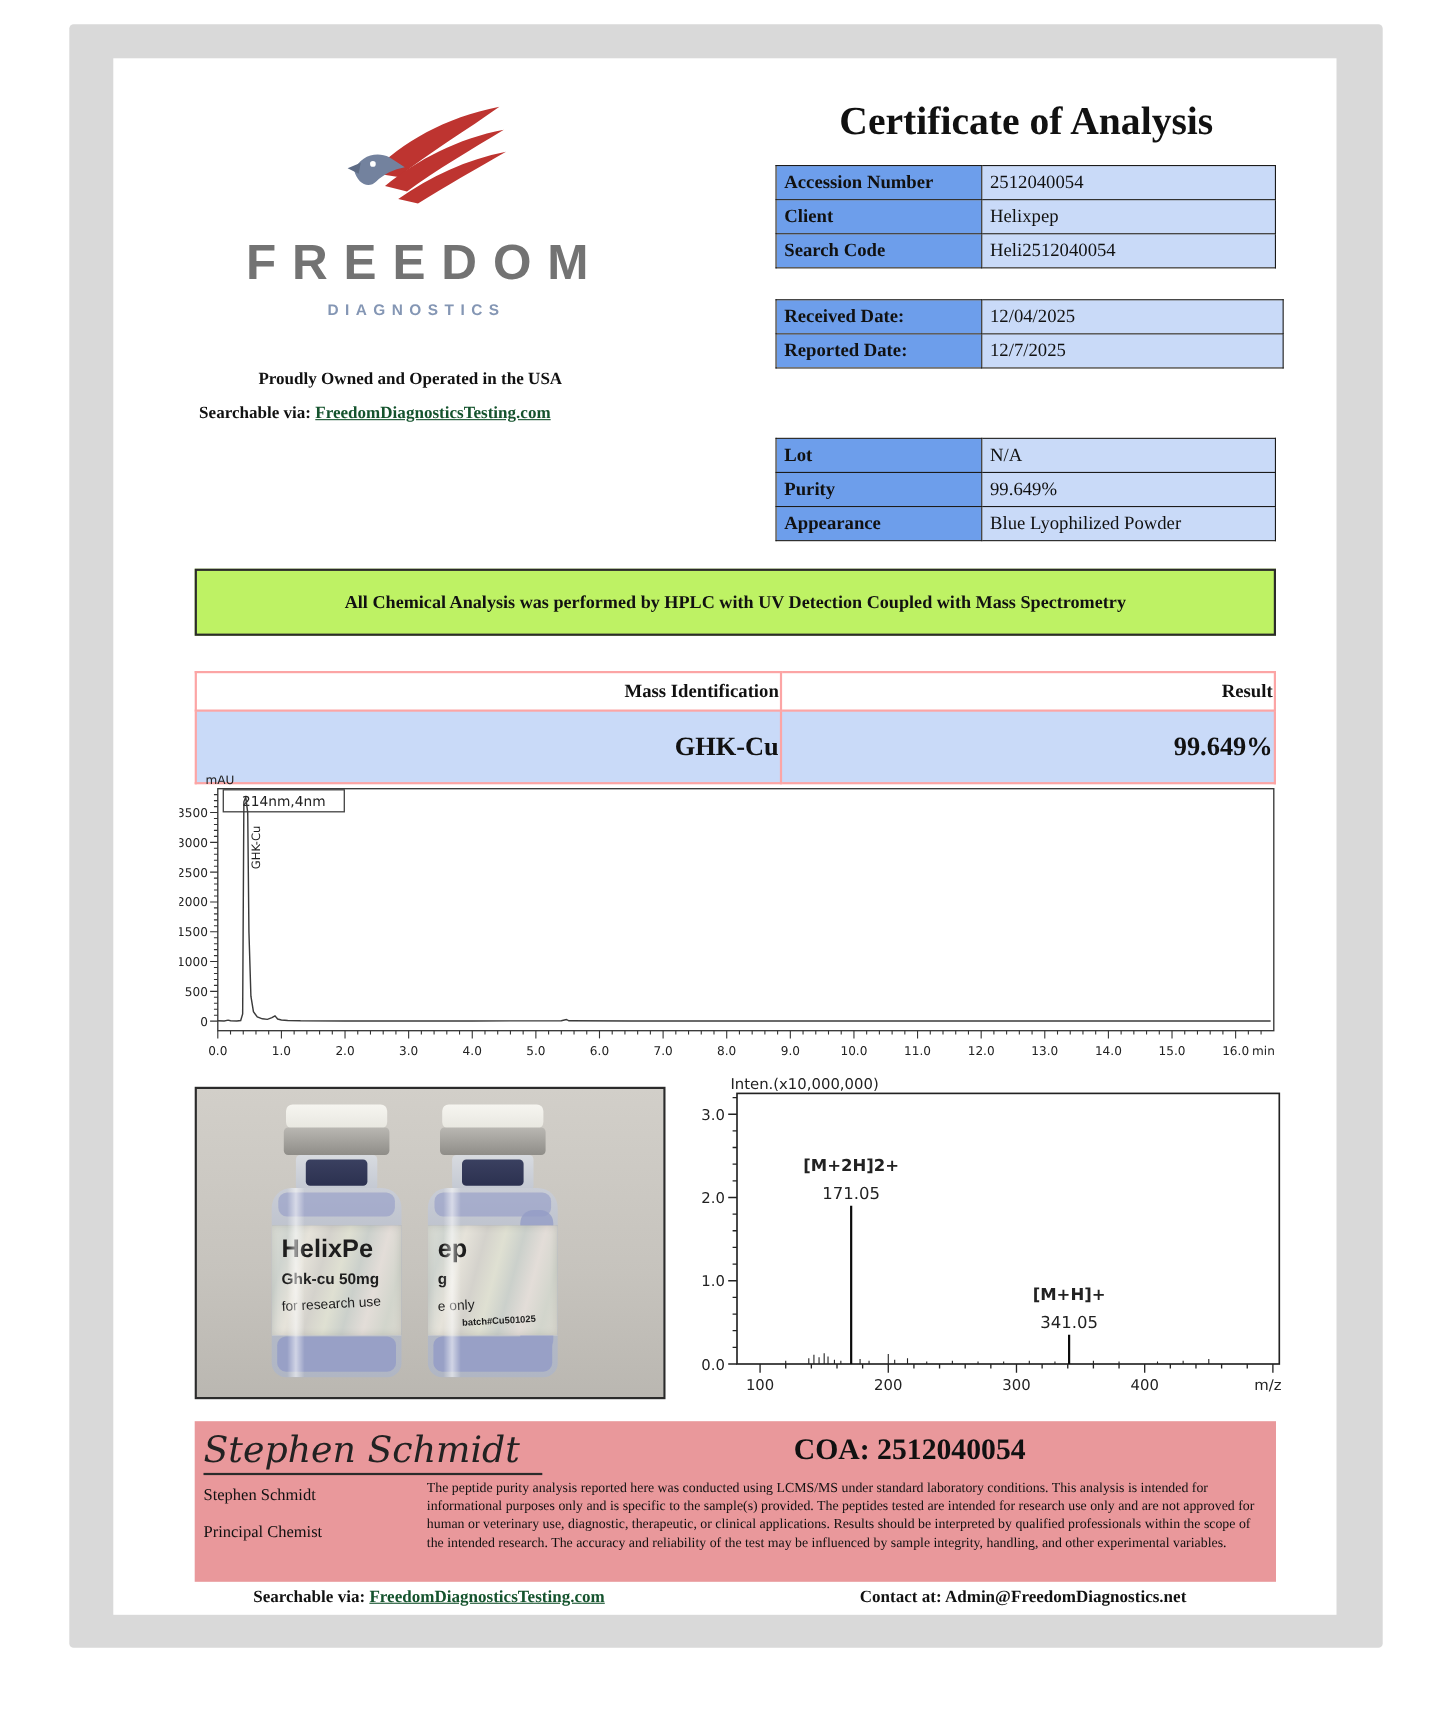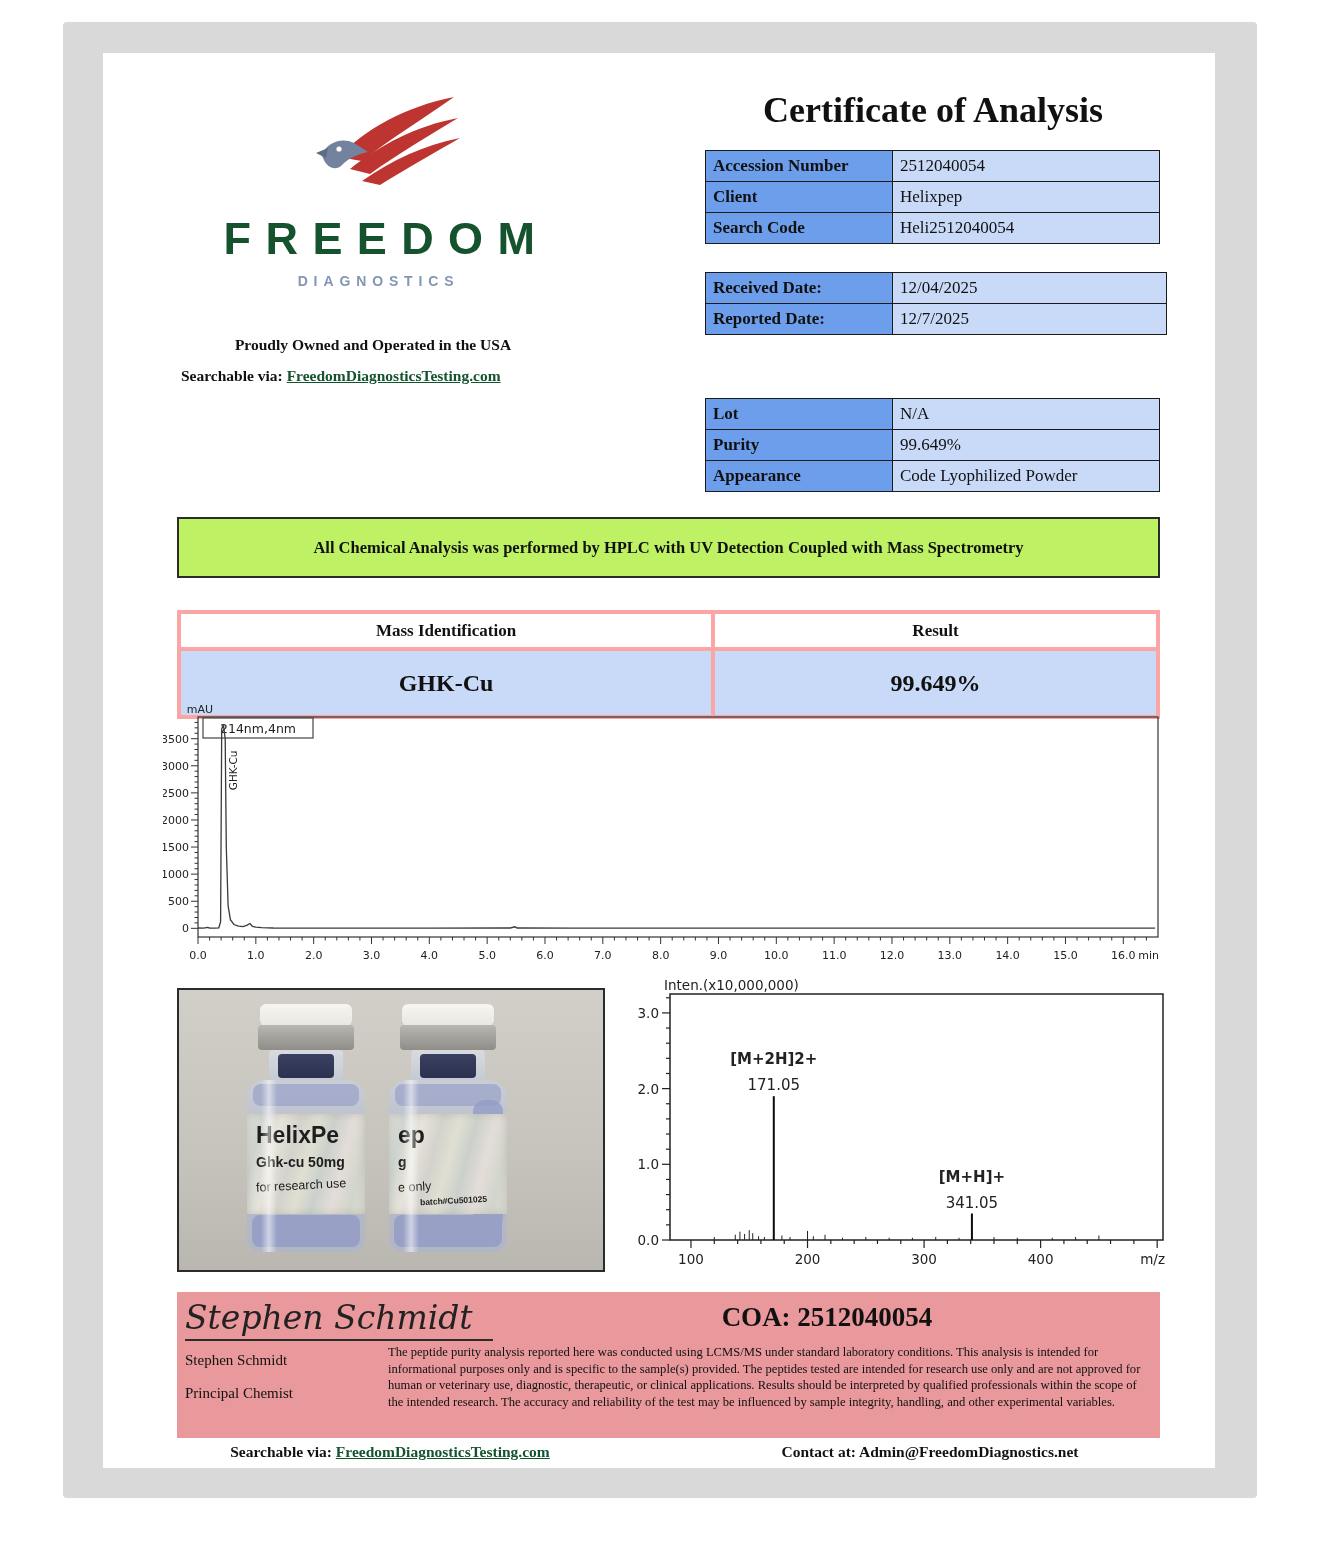--- a/index.html
+++ b/index.html
@@ -7,21 +7,21 @@
        font-family:"Liberation Serif",serif;color:#111;}
   .frame{position:absolute;left:63px;top:22px;width:1194px;height:1476px;
          background:#D9D9D9;border-radius:4px;}
   .page{position:absolute;left:40px;top:31px;width:1112px;height:1415px;
         background:#ffffff;}
   .abs{position:absolute;}
 
   
   .brand{position:absolute;left:60px;top:160px;width:420px;text-align:center;
          font-family:"Liberation Sans",sans-serif;font-weight:bold;font-size:45px;
-         letter-spacing:0.32em;color:#14532d;padding-left:0.3em;}
+         letter-spacing:0.32em;color:#737373;padding-left:0.3em;}
   .brand-sub{position:absolute;left:60px;top:220px;width:420px;text-align:center;
          font-family:"Liberation Sans",sans-serif;font-weight:bold;font-size:14px;
          letter-spacing:0.42em;color:#8496B4;padding-left:0.4em;}
   .tagline{position:absolute;left:60px;top:283px;width:420px;text-align:center;
          font-weight:bold;font-size:15.5px;}
   .search-top{position:absolute;left:78px;top:314px;font-weight:bold;font-size:15.5px;}
   a.doclink{color:#14532d;text-decoration:underline;font-weight:bold;}
 
   .title{position:absolute;left:595px;top:36px;width:470px;text-align:center;
          font-weight:bold;font-size:36px;}
@@ -33,21 +33,21 @@
   table.kv th{background:#6D9EEB;text-align:left;font-weight:bold;}
   table.kv td{background:#C9DAF8;font-weight:normal;}
 
   .banner{position:absolute;left:74px;top:464px;width:983px;height:61px;
          background:#bef264;border:2px solid #2b2b2b;box-sizing:border-box;
          display:flex;align-items:center;justify-content:center;
          font-weight:bold;font-size:16.5px;text-align:center;}
 
   table.mass{position:absolute;left:74px;top:557px;width:983px;
          border-collapse:collapse;table-layout:fixed;}
-  table.mass th,table.mass td{border:4px solid #fca5a5;text-align:center;margin-top:48px;}
+  table.mass th,table.mass td{border:2px solid #fca5a5;text-align:right;margin-top:48px;}
   table.mass th{background:#ffffff;height:31px;font-size:17px;font-weight:bold;}
   table.mass td{background:#C9DAF8;height:62px;font-size:24px;font-weight:bold;}
 
   svg text{font-family:"DejaVu Sans",sans-serif;fill:#222;}
 
   
   .photo{position:absolute;left:74px;top:935px;width:428px;height:284px;
          border:2px solid #2b2b2b;box-sizing:border-box;overflow:hidden;
          background:linear-gradient(180deg,#d2cfc9,#c6c3bd 60%,#bab7b1);}
   .vial{position:absolute;top:14px;width:118px;height:250px;}
@@ -158,21 +158,21 @@
           <tr>
             <th style="width:172px">Lot</th>
             <td>N/A</td>
           </tr>
     <tr>
             <th>Purity</th>
             <td>99.649%</td>
           </tr>
     <tr>
             <th>Appearance</th>
-            <td>Code Lyophilized Powder</td>
+            <td>Blue Lyophilized Powder</td>
           </tr>
   </tbody>
       </table>
 
   <div class="banner">All Chemical Analysis was performed by HPLC with UV Detection Coupled with Mass Spectrometry</div>
 
   <table class="mass">
     <tbody>
           <tr>
       <th style="width:528px">Mass Identification</th>

